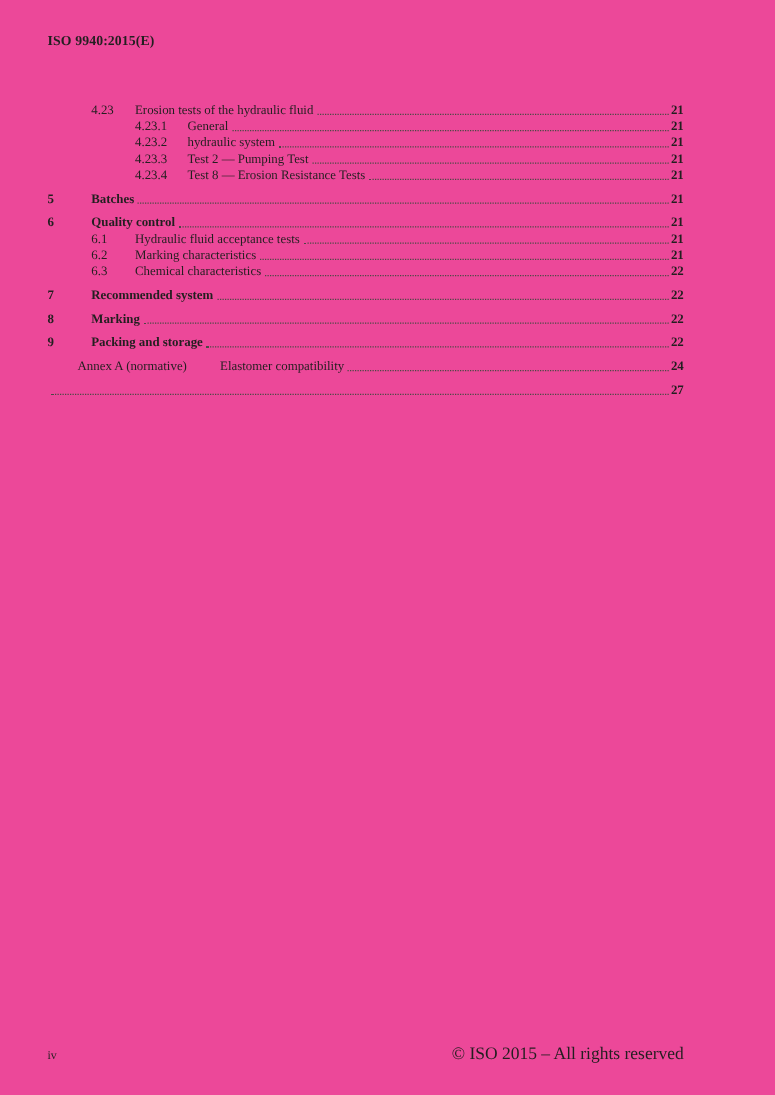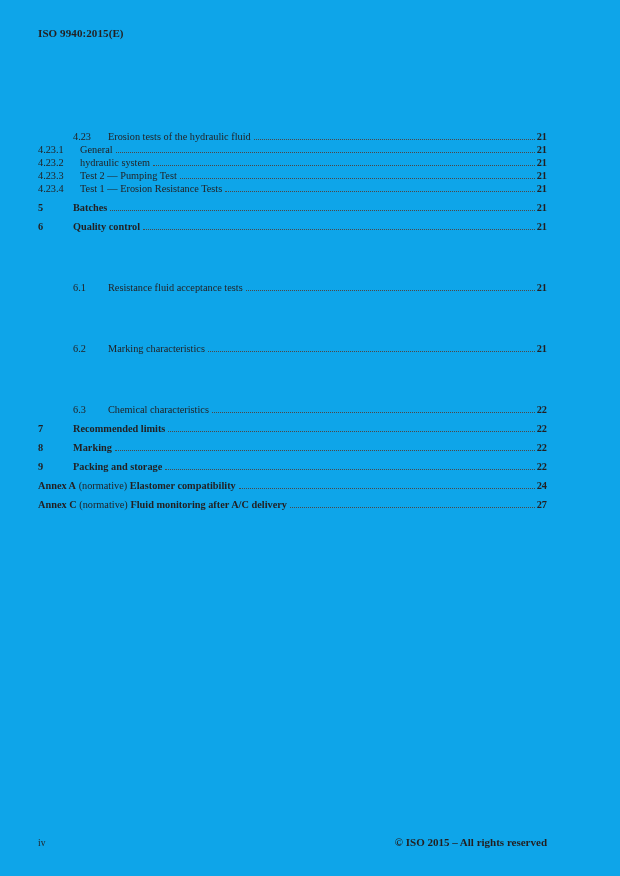--- a/index.html
+++ b/index.html
@@ -4,21 +4,21 @@
 <style>
   html, body {
     margin: 0;
     padding: 0;
     background: #ffffff;
   }
   .page {
     position: relative;
     width: 620px;
     height: 876px;
-    background: #0ea5e9;
+    background: #ec4899;
     font-family: "Liberation Serif", "DejaVu Serif", serif;
     color: #231f20;
     overflow: hidden;
   }
   .doc-header {
     position: absolute;
     left: 38px;
     top: 27px;
     font-size: 11px;
     font-weight: bold;
@@ -33,29 +33,29 @@
   }
   .row {
     display: flex;
     line-height: 13px;
   }
   .row.s1, .row.annex, .row.biblio {
     margin-top: 6px;
   }
   .num { flex: none; }
   .s1 > .num { width: 35px; font-weight: bold; }
-  .s2 > .num { width: 35px; margin-left: 35px; margin-top: 48px; }
-  .s3 > .num { width: 42px; }
+  .s2 > .num { width: 35px; margin-left: 35px; }
+  .s3 > .num { width: 42px; margin-left: 70px; }
   .body { flex: 1; min-width: 0; }
   .body.inline { display: flex; align-items: flex-end; }
   .line1 { line-height: 13px; }
   .line2 { display: flex; align-items: center; line-height: 13px; }
   .label { flex: none; }
   .s1 .label, .biblio .label { font-weight: bold; }
-  .annex .b { font-weight: bold; }
+  .annex .b { font-weight: normal; margin-left: 24px; }
   .annex .n { font-weight: normal; }
   .leader {
     flex: 1 1 auto;
     min-width: 8px;
     align-self: flex-end;
     height: 0;
     border-bottom: 1px dotted #4c4846;
     margin: 0 2px 3px 3px;
   }
   .pagenum {
@@ -66,21 +66,21 @@
     position: absolute;
     left: 38px;
     top: 836px;
     width: 509px;
     display: flex;
     justify-content: space-between;
     align-items: baseline;
     text-align: center;
   }
   .folio { font-size: 9.5px; }
-  .copyright { font-size: 11px; font-weight: bold; }
+  .copyright { font-size: 14px; }
 </style>
 </head>
 <body>
 
 <div class="page">
   <div class="doc-header">
     <span>ISO 9940:2015(E)</span>
   </div>
 
   <div class="toc">
@@ -114,21 +114,21 @@
         <span class="num">4.23.3</span>
         <div class="body inline">
           <span class="label">Test 2 — Pumping Test</span>
           <span class="leader"></span>
           <span class="pagenum">21</span>
         </div>
       </div>
       <div class="row s3">
         <span class="num">4.23.4</span>
         <div class="body inline">
-          <span class="label">Test 1 — Erosion Resistance Tests</span>
+          <span class="label">Test 8 — Erosion Resistance Tests</span>
           <span class="leader"></span>
           <span class="pagenum">21</span>
         </div>
       </div>
       <div class="row s1">
         <span class="num">5</span>
         <div class="body inline">
           <span class="label">Batches</span>
           <span class="leader"></span>
           <span class="pagenum">21</span>
@@ -138,21 +138,21 @@
         <span class="num">6</span>
         <div class="body inline">
           <span class="label">Quality control</span>
           <span class="leader"></span>
           <span class="pagenum">21</span>
         </div>
       </div>
       <div class="row s2">
         <span class="num">6.1</span>
         <div class="body inline">
-          <span class="label">Resistance fluid acceptance tests</span>
+          <span class="label">Hydraulic fluid acceptance tests</span>
           <span class="leader"></span>
           <span class="pagenum">21</span>
         </div>
       </div>
       <div class="row s2">
         <span class="num">6.2</span>
         <div class="body inline">
           <span class="label">Marking characteristics</span>
           <span class="leader"></span>
           <span class="pagenum">21</span>
@@ -162,21 +162,21 @@
         <span class="num">6.3</span>
         <div class="body inline">
           <span class="label">Chemical characteristics</span>
           <span class="leader"></span>
           <span class="pagenum">22</span>
         </div>
       </div>
       <div class="row s1">
         <span class="num">7</span>
         <div class="body inline">
-          <span class="label">Recommended limits</span>
+          <span class="label">Recommended system</span>
           <span class="leader"></span>
           <span class="pagenum">22</span>
         </div>
       </div>
       <div class="row s1">
         <span class="num">8</span>
         <div class="body inline">
           <span class="label">Marking</span>
           <span class="leader"></span>
           <span class="pagenum">22</span>
@@ -192,21 +192,20 @@
       </div>
       <div class="row annex">
         <div class="body inline">
           <span class="label"><span class="b">Annex A</span><span class="n"> (normative) </span><span class="b">Elastomer compatibility</span></span>
           <span class="leader"></span>
           <span class="pagenum">24</span>
         </div>
       </div>
       <div class="row annex">
         <div class="body inline">
-          <span class="label"><span class="b">Annex C</span><span class="n"> (normative) </span><span class="b">Fluid monitoring after A/C delivery</span></span>
           <span class="leader"></span>
           <span class="pagenum">27</span>
         </div>
       </div>
     </div>
 
   <div class="doc-footer">
     <span class="folio">iv</span>
     <span class="copyright">© ISO 2015 – All rights reserved</span>
   </div>

